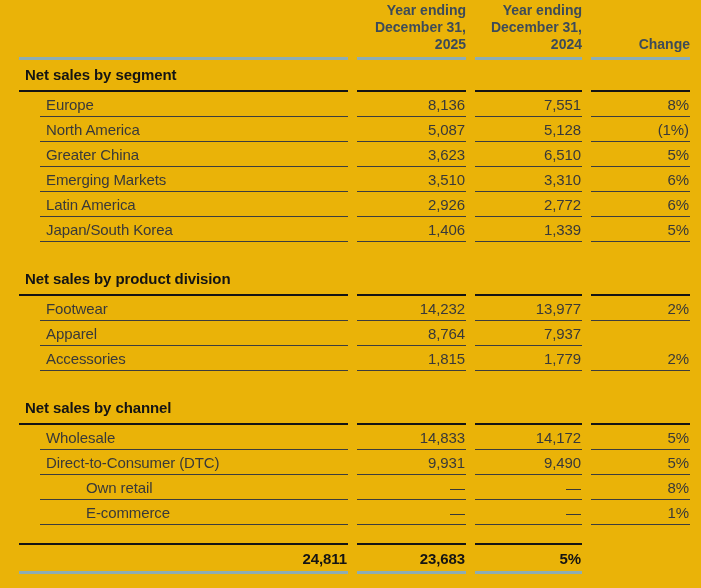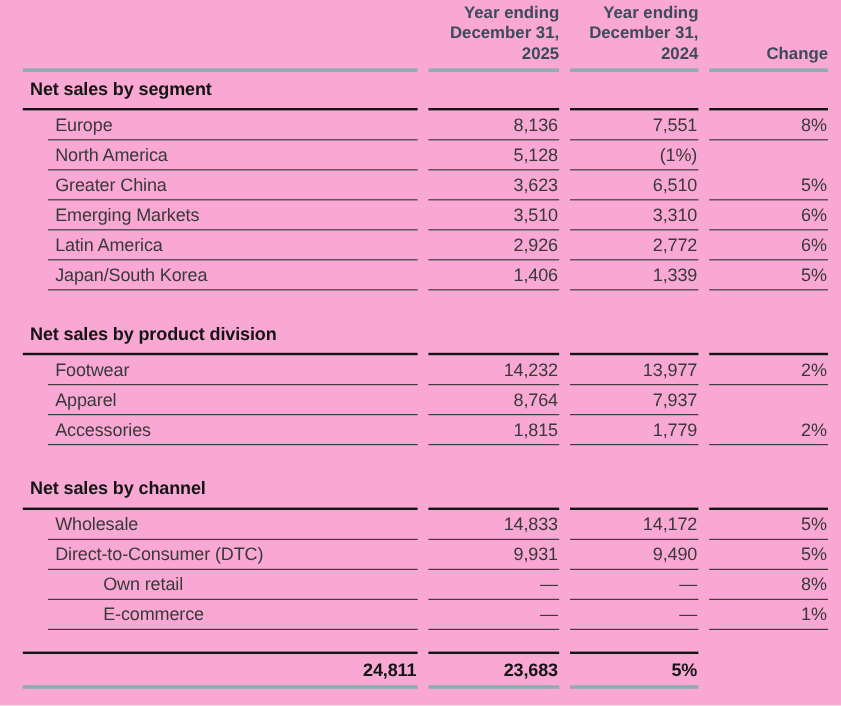--- a/index.html
+++ b/index.html
@@ -4,21 +4,21 @@
 <style>
   html, body {
     margin: 0;
     padding: 0;
     background: #ffffff;
   }
   * { box-sizing: border-box; }
   .page {
     width: 701px;
     height: 588px;
-    background: #f9a8d4;
+    background: #eab308;
     font-family: "Liberation Sans", sans-serif;
     padding: 6px 11px 0 19px;
     overflow: hidden;
   }
   .grid-row {
     display: grid;
     grid-template-columns: 329px 109px 107px 99px;
     column-gap: 9px;
   }
   
@@ -119,20 +119,21 @@
   </div>
 
   <div class="grid-row data-row">
     <div class="cell label">Europe</div>
     <div class="cell num">8,136</div>
     <div class="cell num">7,551</div>
     <div class="cell num">8%</div>
   </div>
   <div class="grid-row data-row">
     <div class="cell label">North America</div>
+    <div class="cell num">5,087</div>
     <div class="cell num">5,128</div>
     <div class="cell num">(1%)</div>
   </div>
   <div class="grid-row data-row">
     <div class="cell label">Greater China</div>
     <div class="cell num">3,623</div>
     <div class="cell num">6,510</div>
     <div class="cell num">5%</div>
   </div>
   <div class="grid-row data-row">

